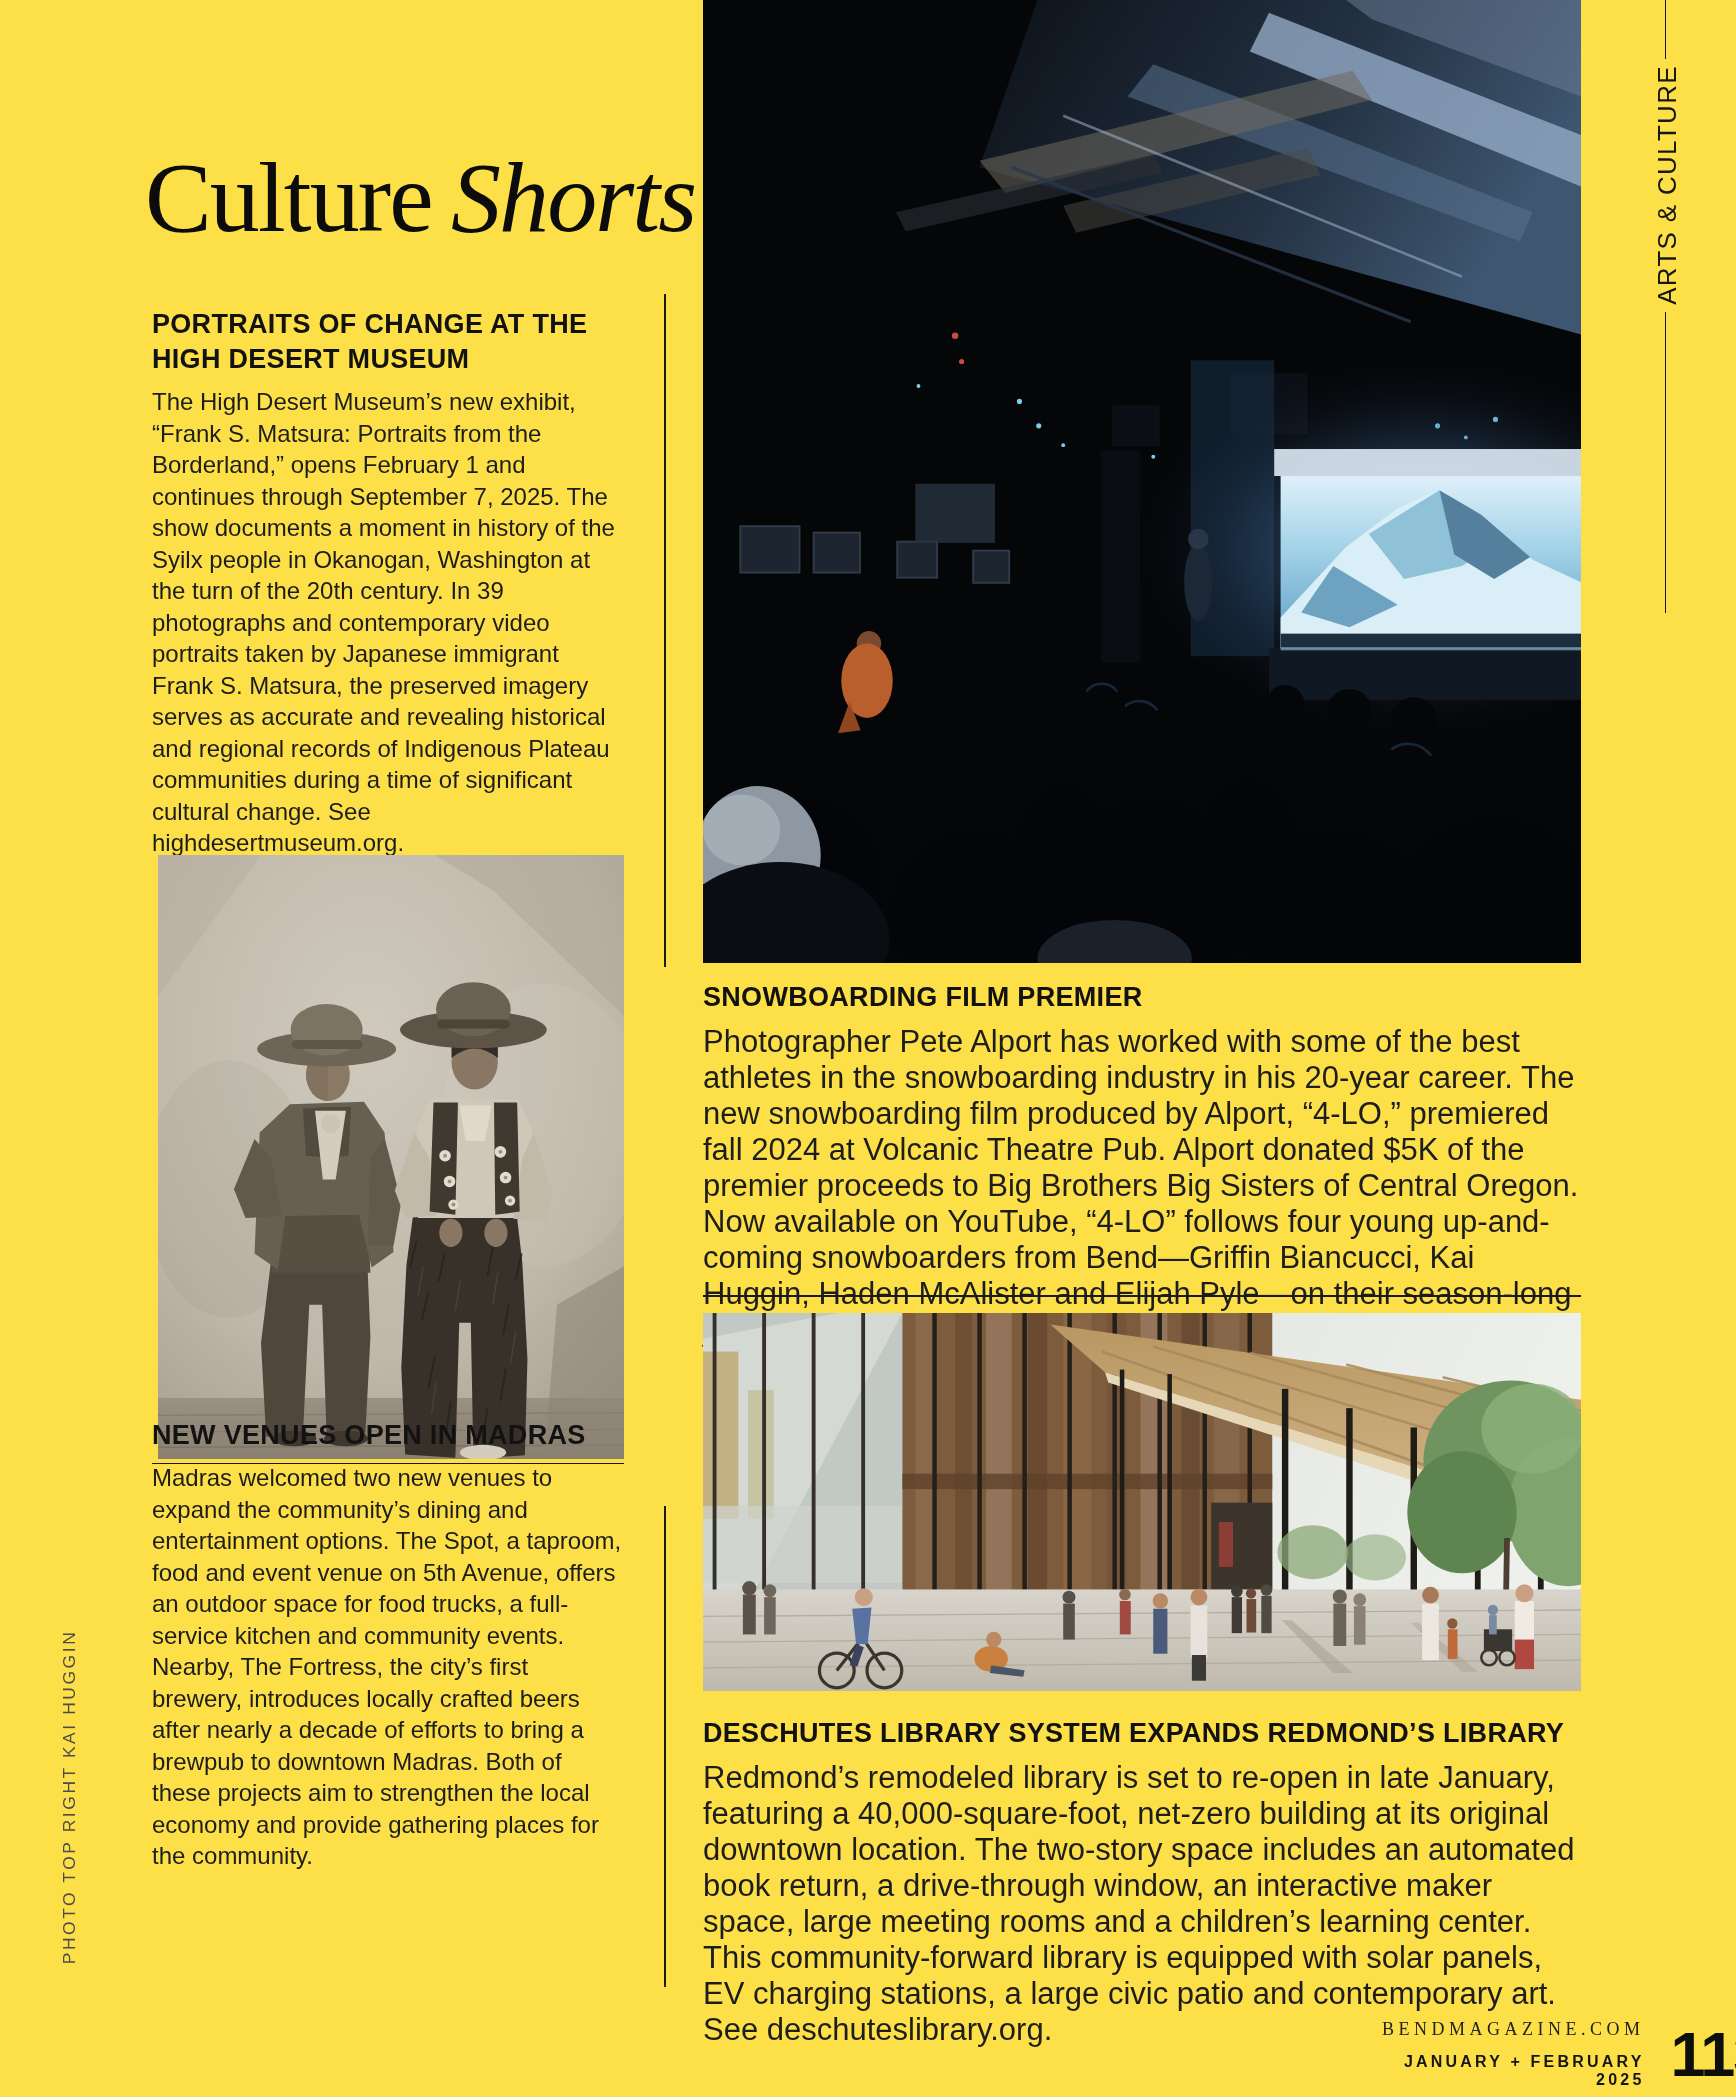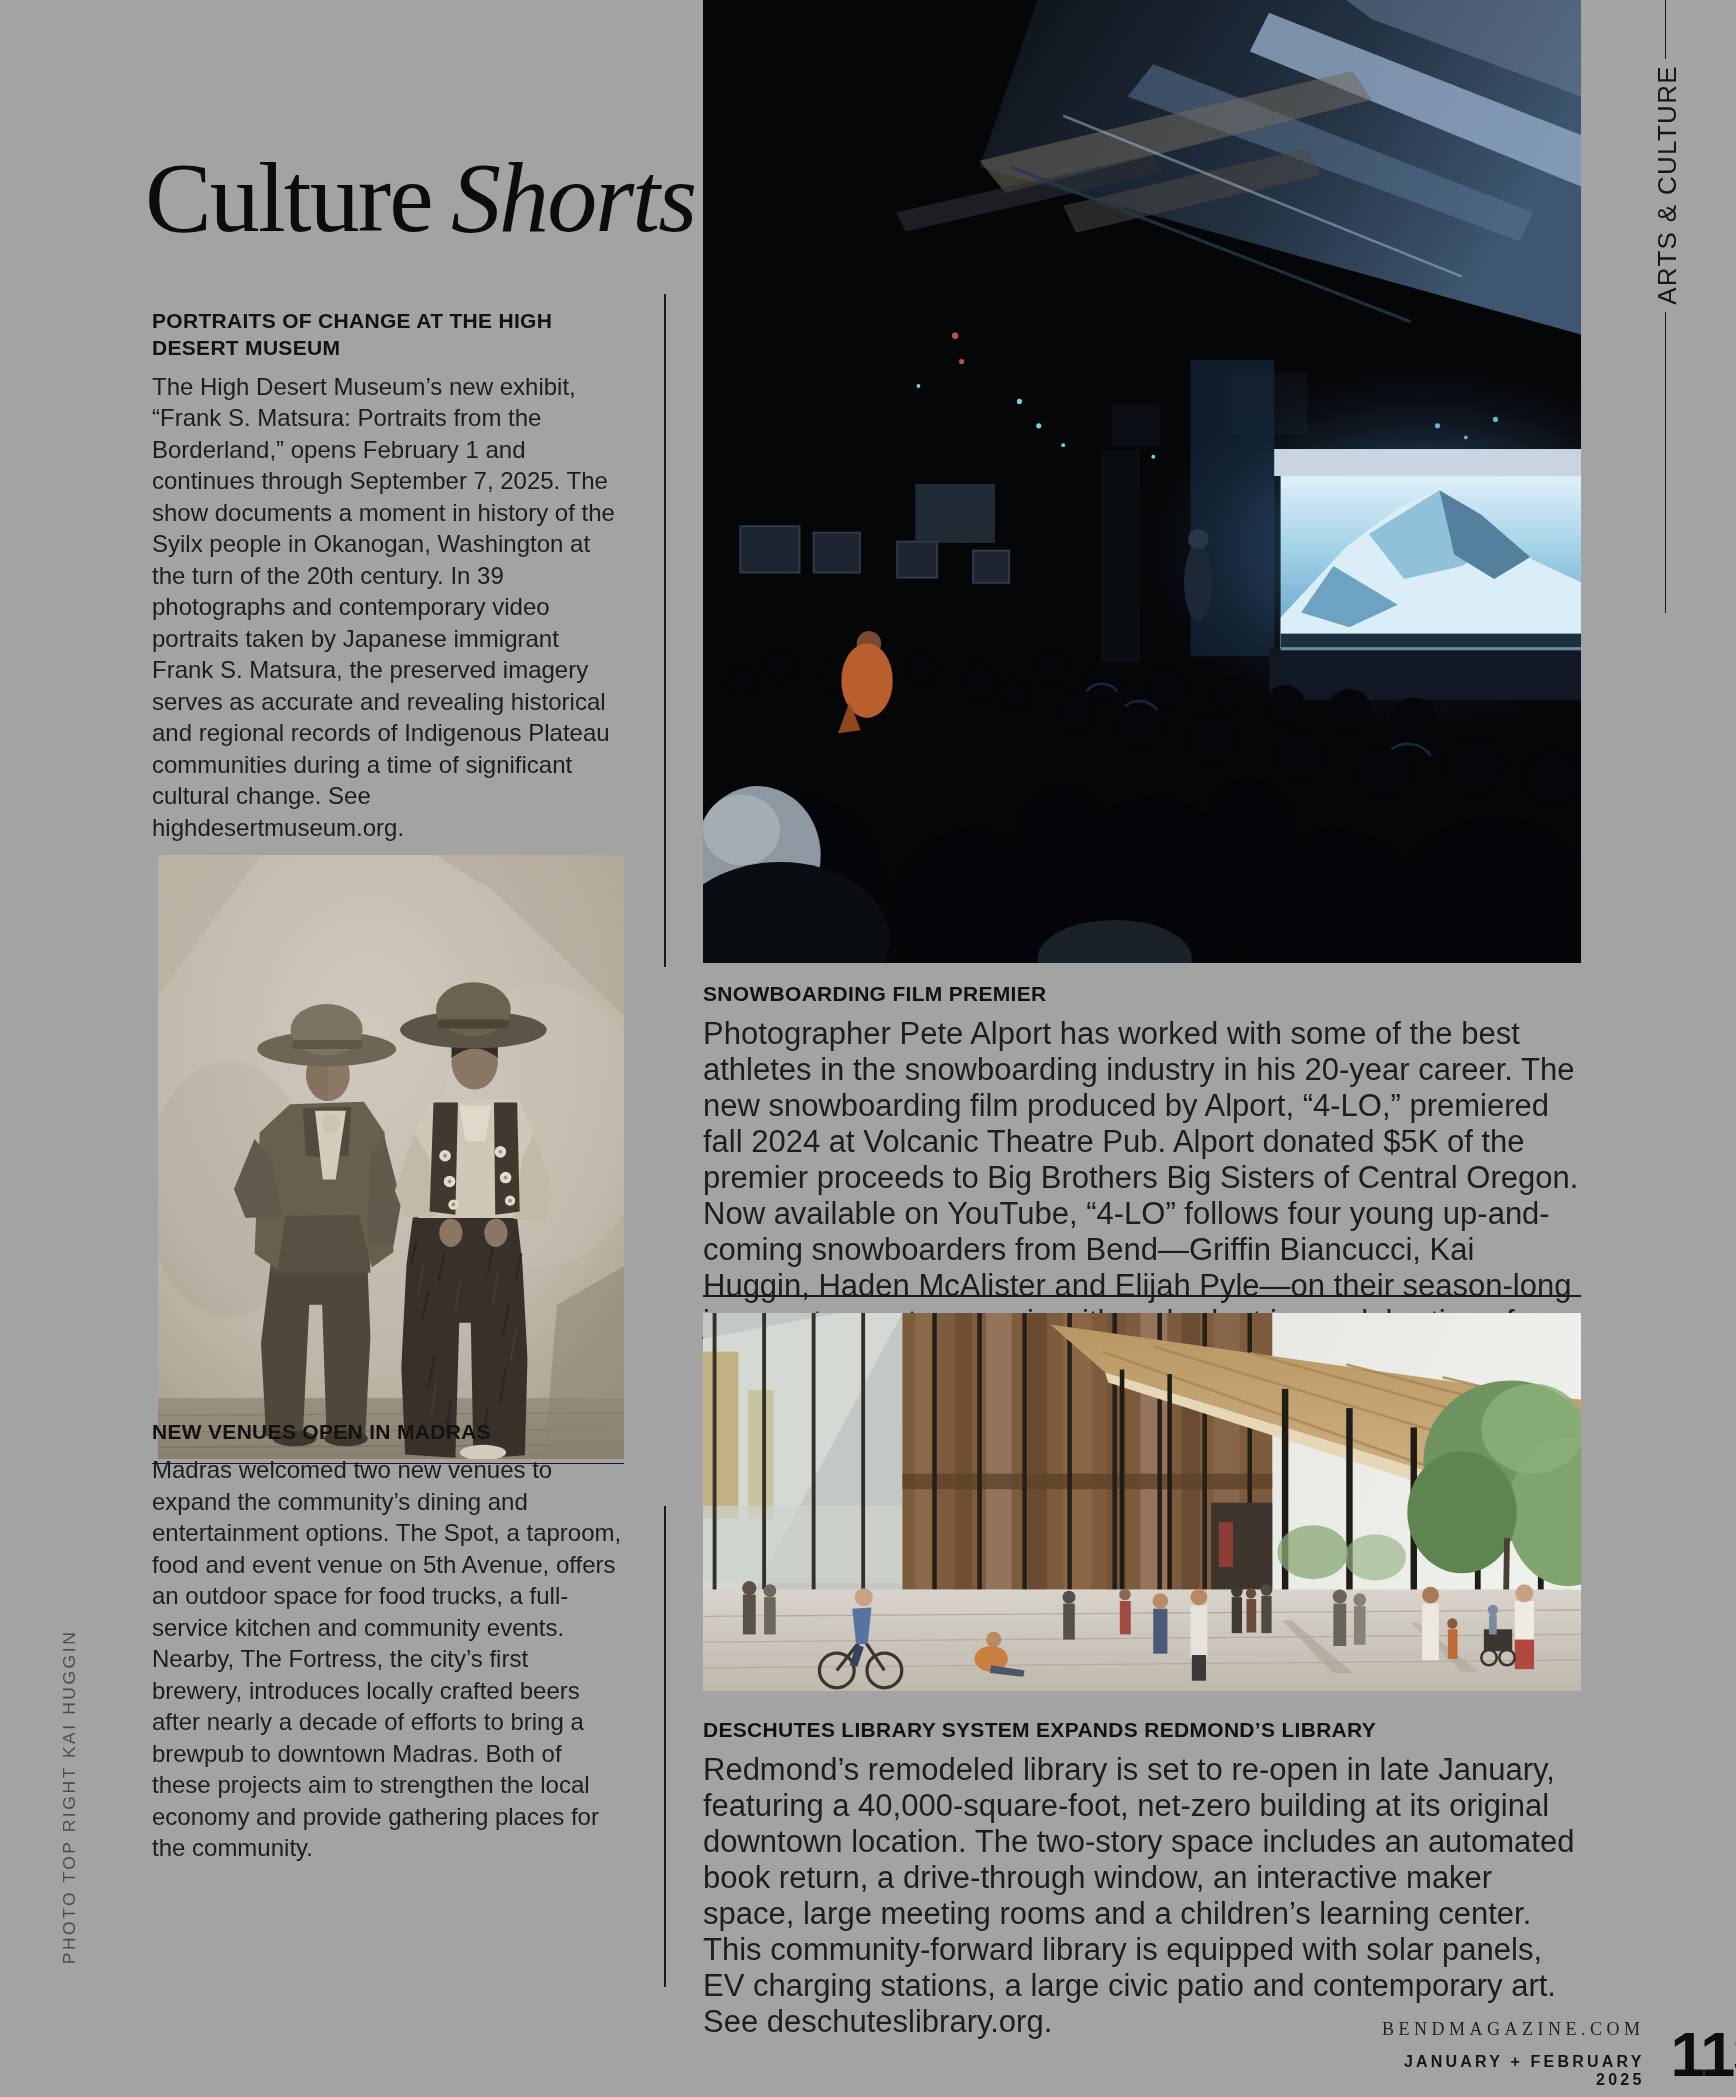--- a/index.html
+++ b/index.html
@@ -1,26 +1,26 @@
 <!DOCTYPE html>
 <html style="font-size:10.3px"><head>
 <meta charset="utf-8">
 <style>
   html,body{margin:0;padding:0;background:#e8e8e8;}
-  .page{position:relative;width:1736px;height:2097px;background:#a3a3a3;overflow:hidden;
+  .page{position:relative;width:1736px;height:2097px;background:#fde047;overflow:hidden;
         font-family:"Liberation Sans",sans-serif;color:#1d1d1d;}
   .abs{position:absolute;}
 
   
   .mag-title{position:absolute;left:145px;top:148px;font-family:"Liberation Serif",serif;
              font-size:100px;line-height:1;letter-spacing:-1.9px;color:#0c0c0c;white-space:nowrap;}
   .mag-title .it{font-style:italic;margin-left:19.3px;}
 
   
-  .article h2{margin:0;font-size:21px;line-height:1.3;font-weight:700;color:#121212;
+  .article h2{margin:0;font-size:27px;line-height:1.3;font-weight:700;color:#121212;
               letter-spacing:0.3px;}
   .article p{margin:9px 0 0 0;}
   .col-left{width:472px;}
   .col-left h2{width:450px;}
   .col-left p{font-size:24px;line-height:31.5px;}
   .col-right{width:880px;}
   .col-right p{font-size:31px;line-height:36px;}
   .weblink{}
 
   

